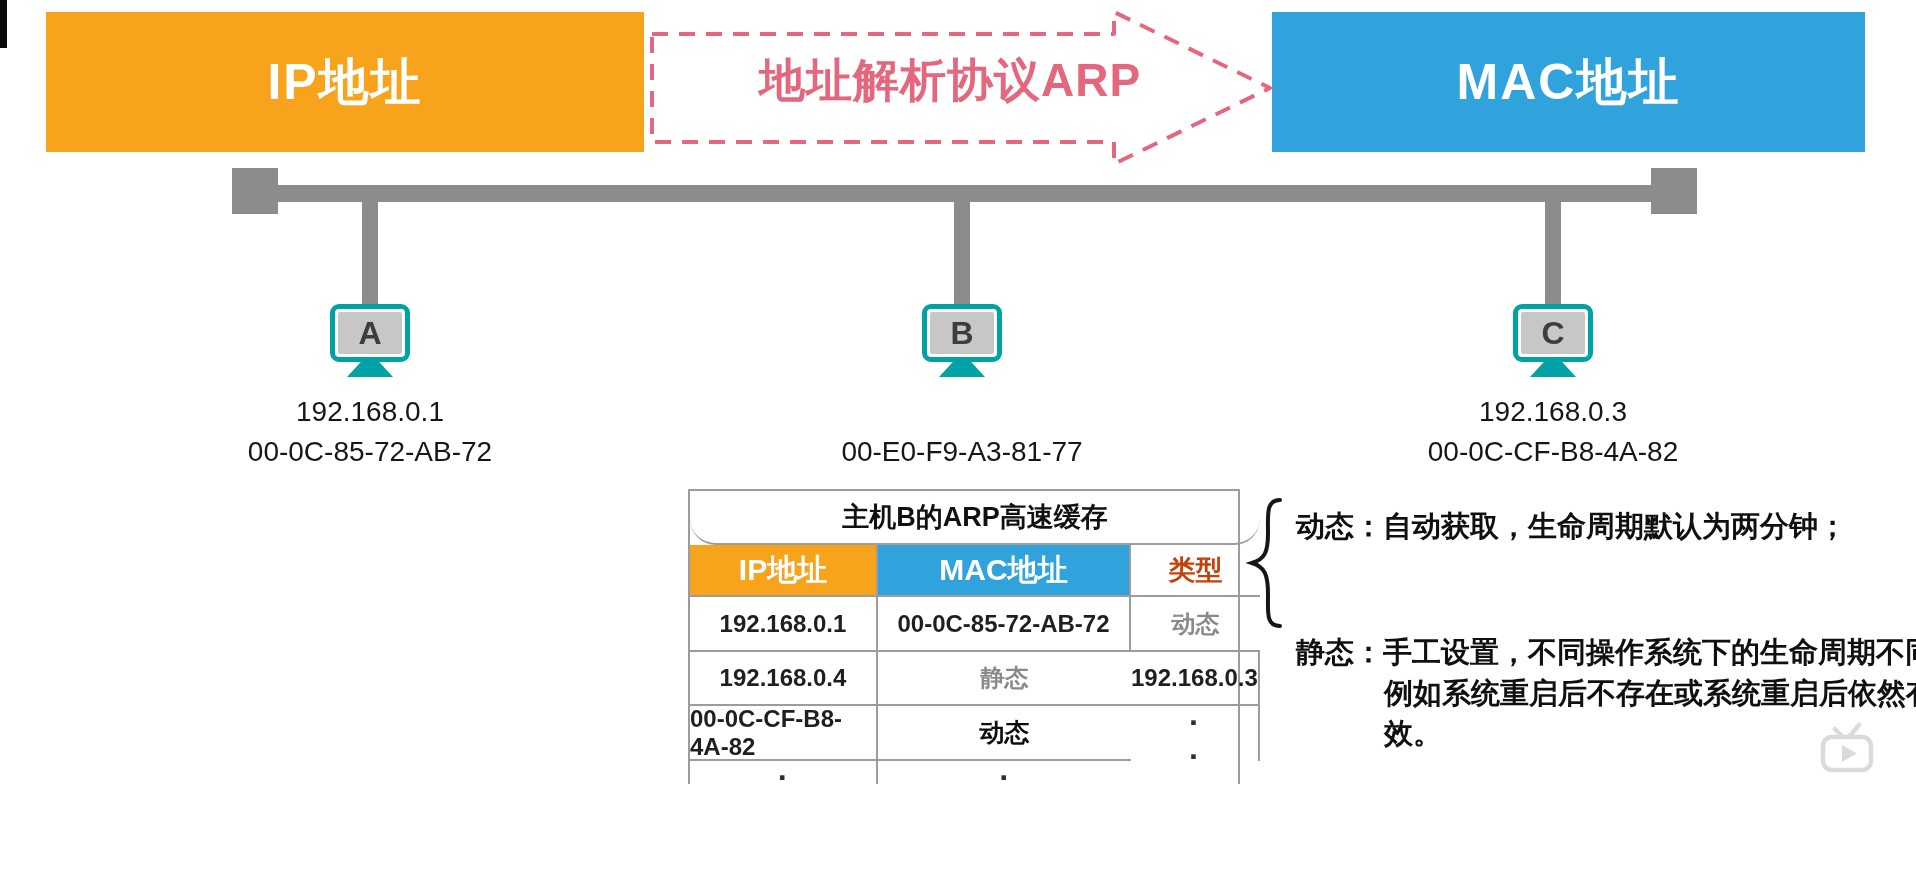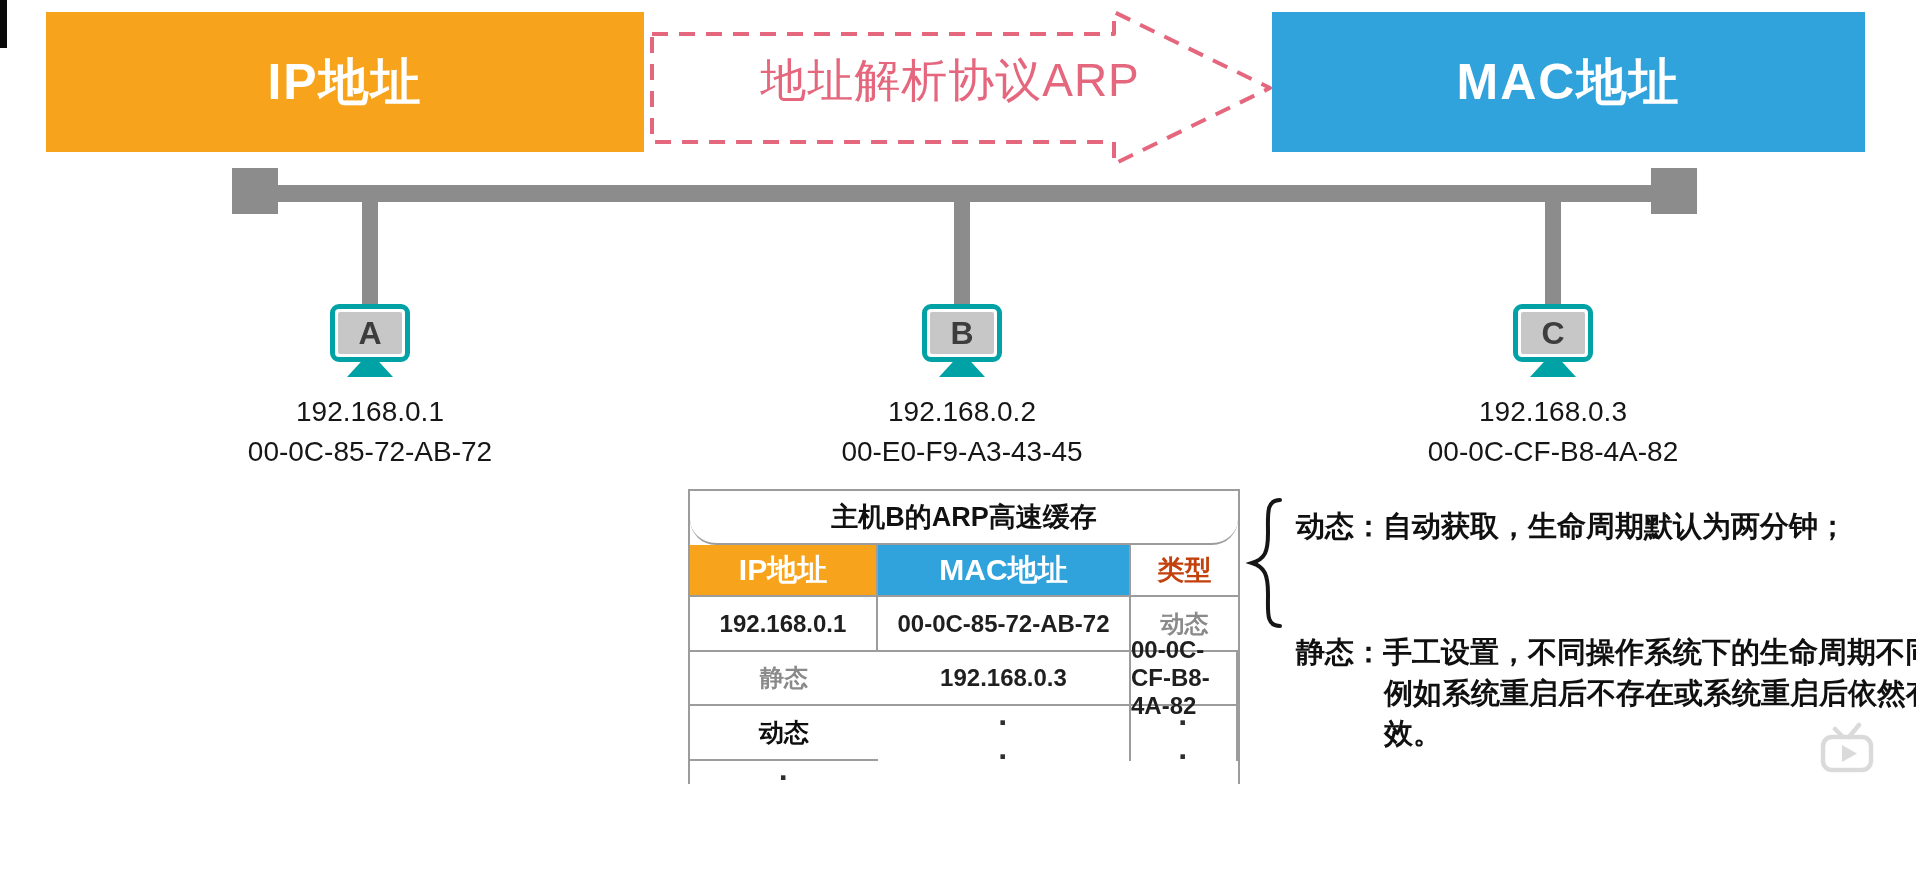--- a/index.html
+++ b/index.html
@@ -13,21 +13,21 @@
     display:flex;align-items:center;justify-content:center;
     color:#fff;font-weight:bold;font-size:50px;letter-spacing:2px;
   }
   .banner-ip{left:46px;width:598px;background:var(--orange);}
   .banner-mac{left:1272px;width:593px;background:var(--blue);}
   
   .arrow-svg{position:absolute;left:644px;top:6px;width:636px;height:168px;}
   .arrow-svg polygon{fill:none;stroke:var(--pink);stroke-width:4;stroke-dasharray:16 11;stroke-linejoin:round;}
   .arrow-label{
     position:absolute;left:660px;top:50px;width:580px;text-align:center;
-    font-size:46px;font-weight:normal;color:var(--pink);letter-spacing:1px;
+    font-size:46px;font-weight:bold;color:var(--pink);letter-spacing:1px;
     text-shadow:3px 0 #fff,-3px 0 #fff,0 3px #fff,0 -3px #fff,2px 2px #fff,-2px -2px #fff,2px -2px #fff,-2px 2px #fff;
   }
   
   .bus{position:absolute;left:250px;top:185px;width:1423px;height:17px;background:var(--gray);}
   .term{position:absolute;top:168px;width:46px;height:46px;background:var(--gray);}
   .term-left{left:232px;}
   .term-right{left:1651px;}
   
   .host{position:absolute;top:190px;width:320px;height:290px;text-align:center;}
   .drop{position:absolute;left:50%;margin-left:-8px;top:0;width:16px;height:122px;background:var(--gray);}
@@ -108,22 +108,21 @@
     <div class="ip">192.168.0.1</div>
     <div class="mac">00-0C-85-72-AB-72</div>
   </div>
 
   <div class="host" style="left:802px">
     <div class="drop"></div>
     <div class="monitor">
       <div class="screen">B</div>
     </div>
     <div class="stand"></div>
-    <div class="ip">192.168.0.2</div>
-    <div class="mac">00-E0-F9-A3-43-45</div>
+    <div class="mac">00-E0-F9-A3-81-77</div>
   </div>
 
   <div class="host" style="left:1393px">
     <div class="drop"></div>
     <div class="monitor">
       <div class="screen">C</div>
     </div>
     <div class="stand"></div>
     <div class="ip">192.168.0.3</div>
     <div class="mac">00-0C-CF-B8-4A-82</div>
@@ -133,20 +132,21 @@
     <div class="cell t-title">主机B的ARP高速缓存</div>
 
     <div class="cell h-ip">IP地址</div>
     <div class="cell h-mac">MAC地址</div>
     <div class="cell h-type c-last">类型</div>
 
     <div class="cell d">192.168.0.1</div>
     <div class="cell d">00-0C-85-72-AB-72</div>
     <div class="cell type-muted c-last">动态</div>
 
+    <div class="cell d">192.168.0.4</div>
     <div class="cell type-muted c-last">静态</div>
 
     <div class="cell d">192.168.0.3</div>
     <div class="cell d">00-0C-CF-B8-4A-82</div>
     <div class="cell type-strong c-last">动态</div>
 
     <div class="cell dots r-last">·
 ·</div>
     <div class="cell dots r-last">·
 ·</div>

